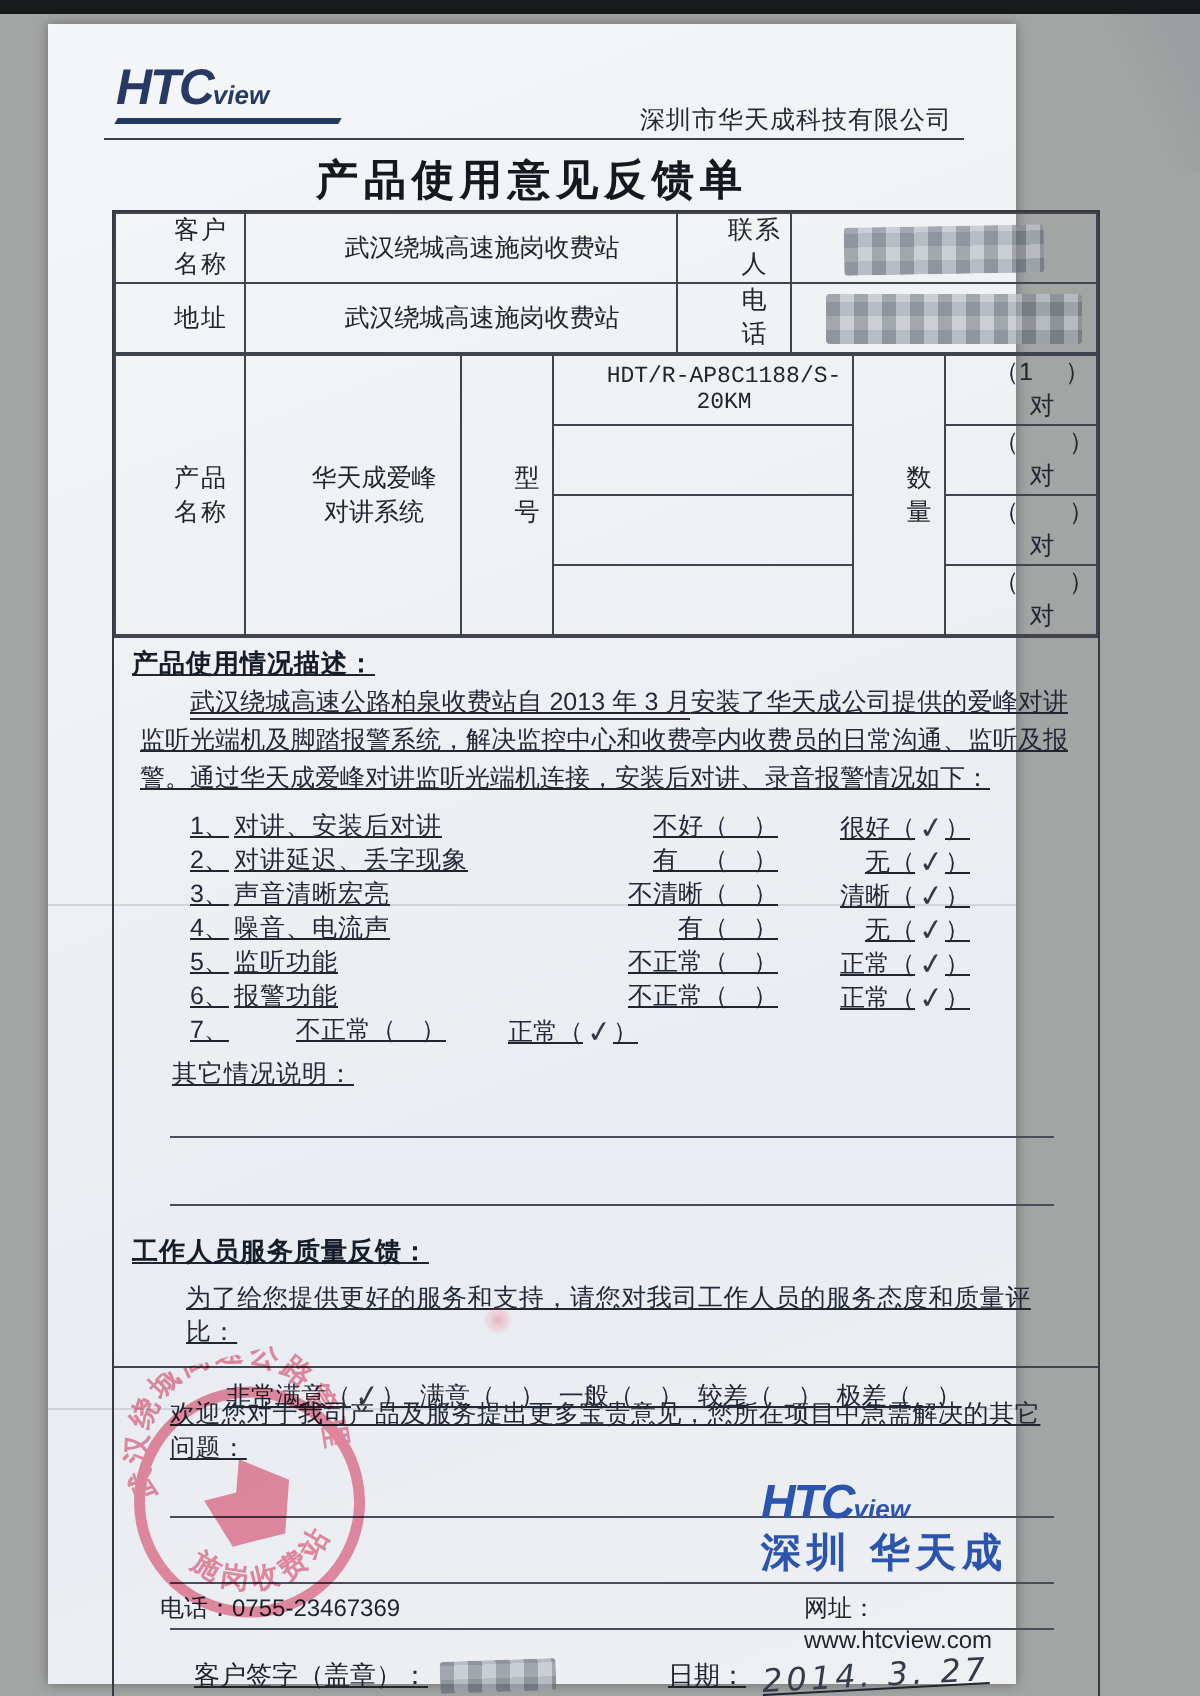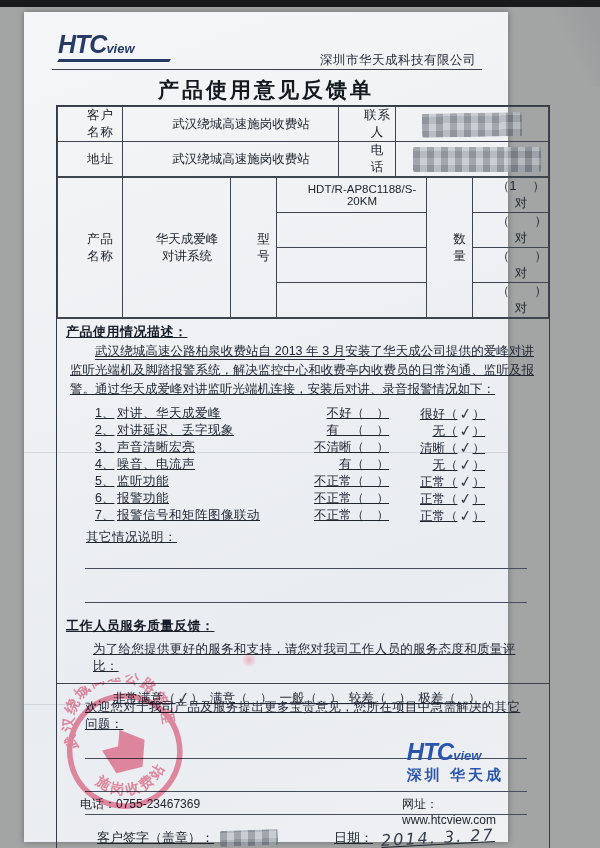--- a/index.html
+++ b/index.html
@@ -25,21 +25,21 @@
        font-weight:bold;color:#14181f;letter-spacing:3px;}
 
   
   .form-wrap{position:absolute;left:32px;top:93px;width:492px;border:1.8px solid #353b44;background:transparent;}
   table{border-collapse:collapse;width:100%;table-layout:fixed;}
   td{border:1px solid #3f454e;font-size:12.5px;color:#20262e;padding:0 3px;overflow:hidden;}
   .c{text-align:center;padding-left:24px;}
   .info-tbl td{height:32px;}
   .prod-tbl td{height:16px;}
   .lab{letter-spacing:1px;}
-  .mono{font-family:Liberation Sans, sans-serif;font-size:11.5px;letter-spacing:0;}
+  .mono{font-family:Liberation Mono, monospace;font-size:11.5px;letter-spacing:0;}
 
   .mosaic{background:
       repeating-linear-gradient(90deg,rgba(90,96,106,.45) 0 7px,rgba(175,181,190,.40) 7px 14px),
       repeating-linear-gradient(0deg,rgba(125,132,144,.45) 0 7px,rgba(205,210,216,.55) 7px 14px);
       border-radius:2px;}
   .mosaic.contact{width:100px;height:24px;margin:2px auto 0;transform:rotate(-1deg);}
   .mosaic.phone{width:128px;height:25px;margin:1px auto 0 14px;}
   .mosaic.sign{width:58px;height:16px;margin:0 6px;transform:rotate(-2deg);}
 
   
@@ -77,21 +77,21 @@
   
   .stamp{position:absolute;left:30px;top:666px;width:142px;height:148px;transform:rotate(-14deg);
        opacity:.85;mix-blend-mode:multiply;z-index:6;pointer-events:none;}
   .smudge{position:absolute;left:218px;top:640px;width:14px;height:16px;border-radius:50%;
        background:radial-gradient(circle,rgba(238,127,152,.55),rgba(238,127,152,0) 70%);}
 
   
   .logo-bottom{position:absolute;right:4px;top:728px;color:#2a54ae;font-style:italic;line-height:1;text-align:left;}
   .logo-bottom .big{font-size:24px;font-weight:900;letter-spacing:-1px;}
   .logo-bottom .small{font-size:13px;font-weight:800;}
-  .logo-caption{font-style:normal;font-size:15px;font-weight:bold;letter-spacing:3px;color:#2a54ae;margin-top:3px;}
+  .logo-caption{font-style:normal;font-size:20px;font-weight:bold;letter-spacing:3px;color:#2a54ae;margin-top:3px;}
   .footer-phone{position:absolute;left:36px;top:784px;font-size:12px;color:#20262e;margin-left:20px;}
   .footer-web{position:absolute;left:378px;top:784px;font-size:12px;color:#20262e;}
 </style>
 </head>
 <body>
 
 <div class="scanner-bar"></div>
 <div class="corner-shade"></div>
 
 <div class="paper">
@@ -169,21 +169,21 @@
     </tbody>
       </table>
 
     <div class="section sec-usage">
       <div class="sec-heading">产品使用情况描述：</div>
       <div class="usage-para"><span class="u-line">武汉绕城高速公路柏泉收费站自 2013 年 3 月</span><span>安装了华天成公司提供的爱峰对讲监听光端机及脚踏报警系统，解决监控中心和收费亭内收费员的日常沟通、监听及报警。通过华天成爱峰对讲监听光端机连接，安装后对讲、录音报警情况如下：</span></div>
 
       <div class="checklist">
         <div class="chk-row">
           <span class="num">1、</span>
-          <span class="lbl">对讲、华天成爱峰</span>
+          <span class="lbl">对讲、安装后对讲</span>
           <span class="no">不好（　）</span>
           <span class="yes"><span>很好（</span><span class="chk">✓</span><span>）</span></span>
         </div>
         <div class="chk-row">
           <span class="num">2、</span>
           <span class="lbl">对讲延迟、丢字现象</span>
           <span class="no">有　（　）</span>
           <span class="yes"><span>无（</span><span class="chk">✓</span><span>）</span></span>
         </div>
         <div class="chk-row">
@@ -205,21 +205,20 @@
           <span class="yes"><span>正常（</span><span class="chk">✓</span><span>）</span></span>
         </div>
         <div class="chk-row">
           <span class="num">6、</span>
           <span class="lbl">报警功能</span>
           <span class="no">不正常（　）</span>
           <span class="yes"><span>正常（</span><span class="chk">✓</span><span>）</span></span>
         </div>
         <div class="chk-row">
           <span class="num">7、</span>
-          <span class="lbl">报警信号和矩阵图像联动</span>
           <span class="no">不正常（　）</span>
           <span class="yes"><span>正常（</span><span class="chk">✓</span><span>）</span></span>
         </div>
       </div>
 
       <div class="other-label">其它情况说明：</div>
       <div class="blank b1"></div>
       <div class="blank b2"></div>
 
       <div class="sec-heading staff-heading">工作人员服务质量反馈：</div>

